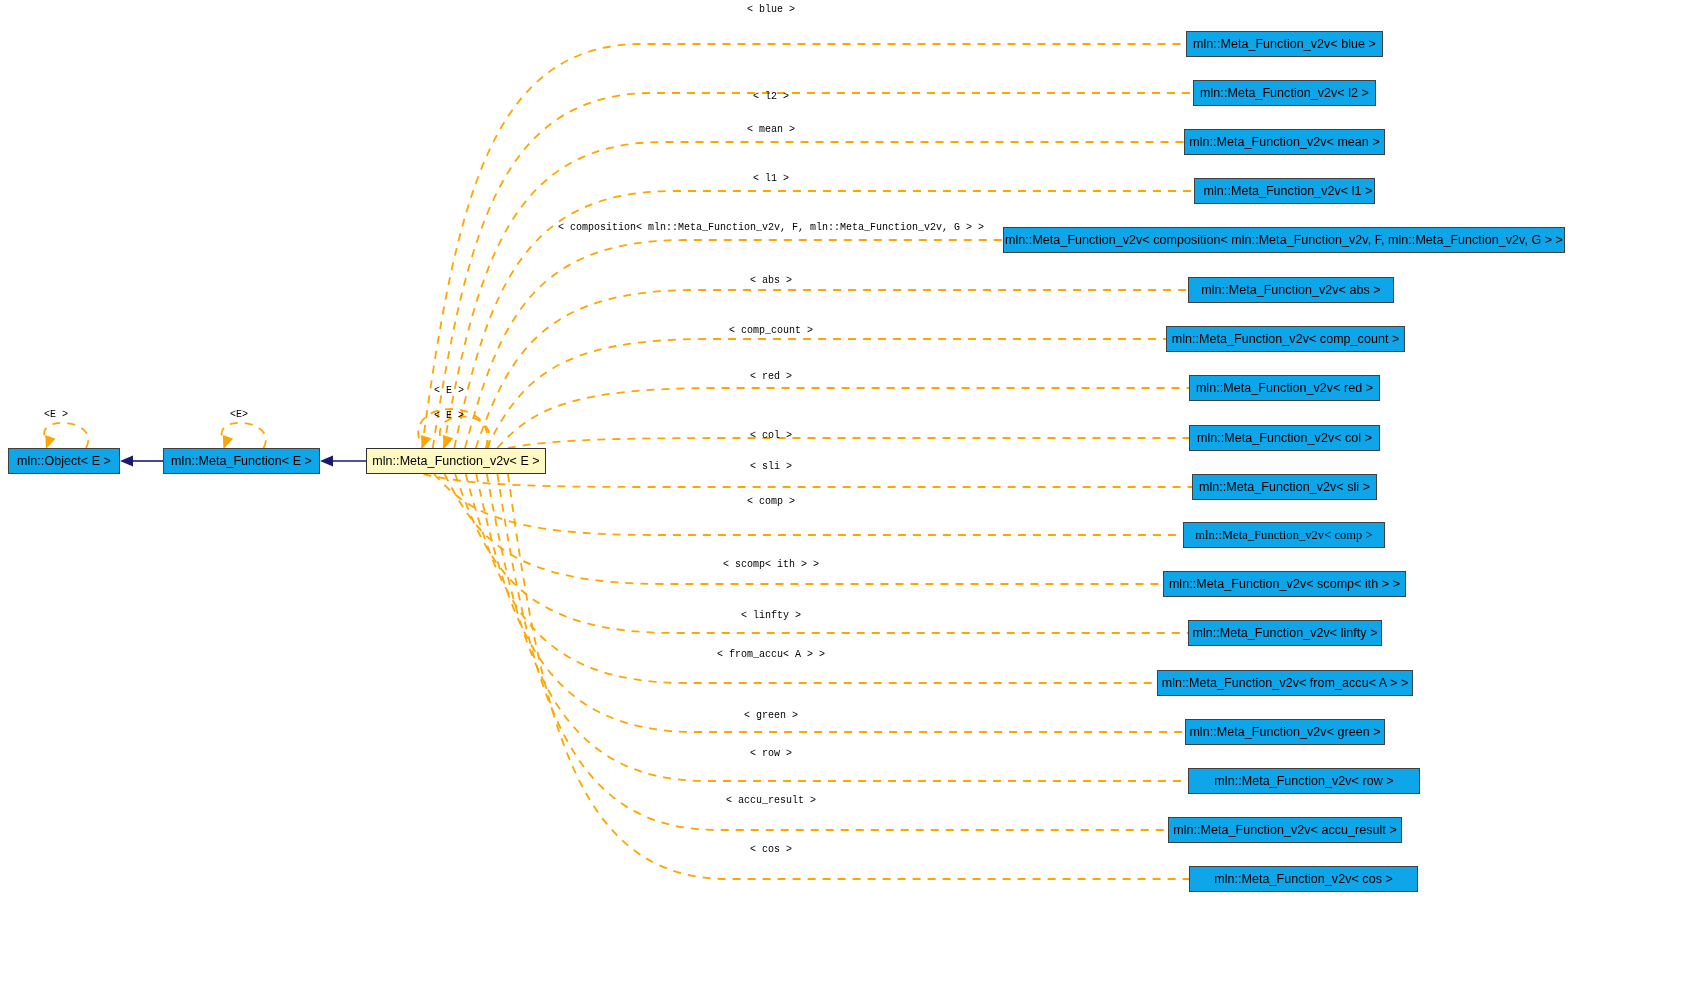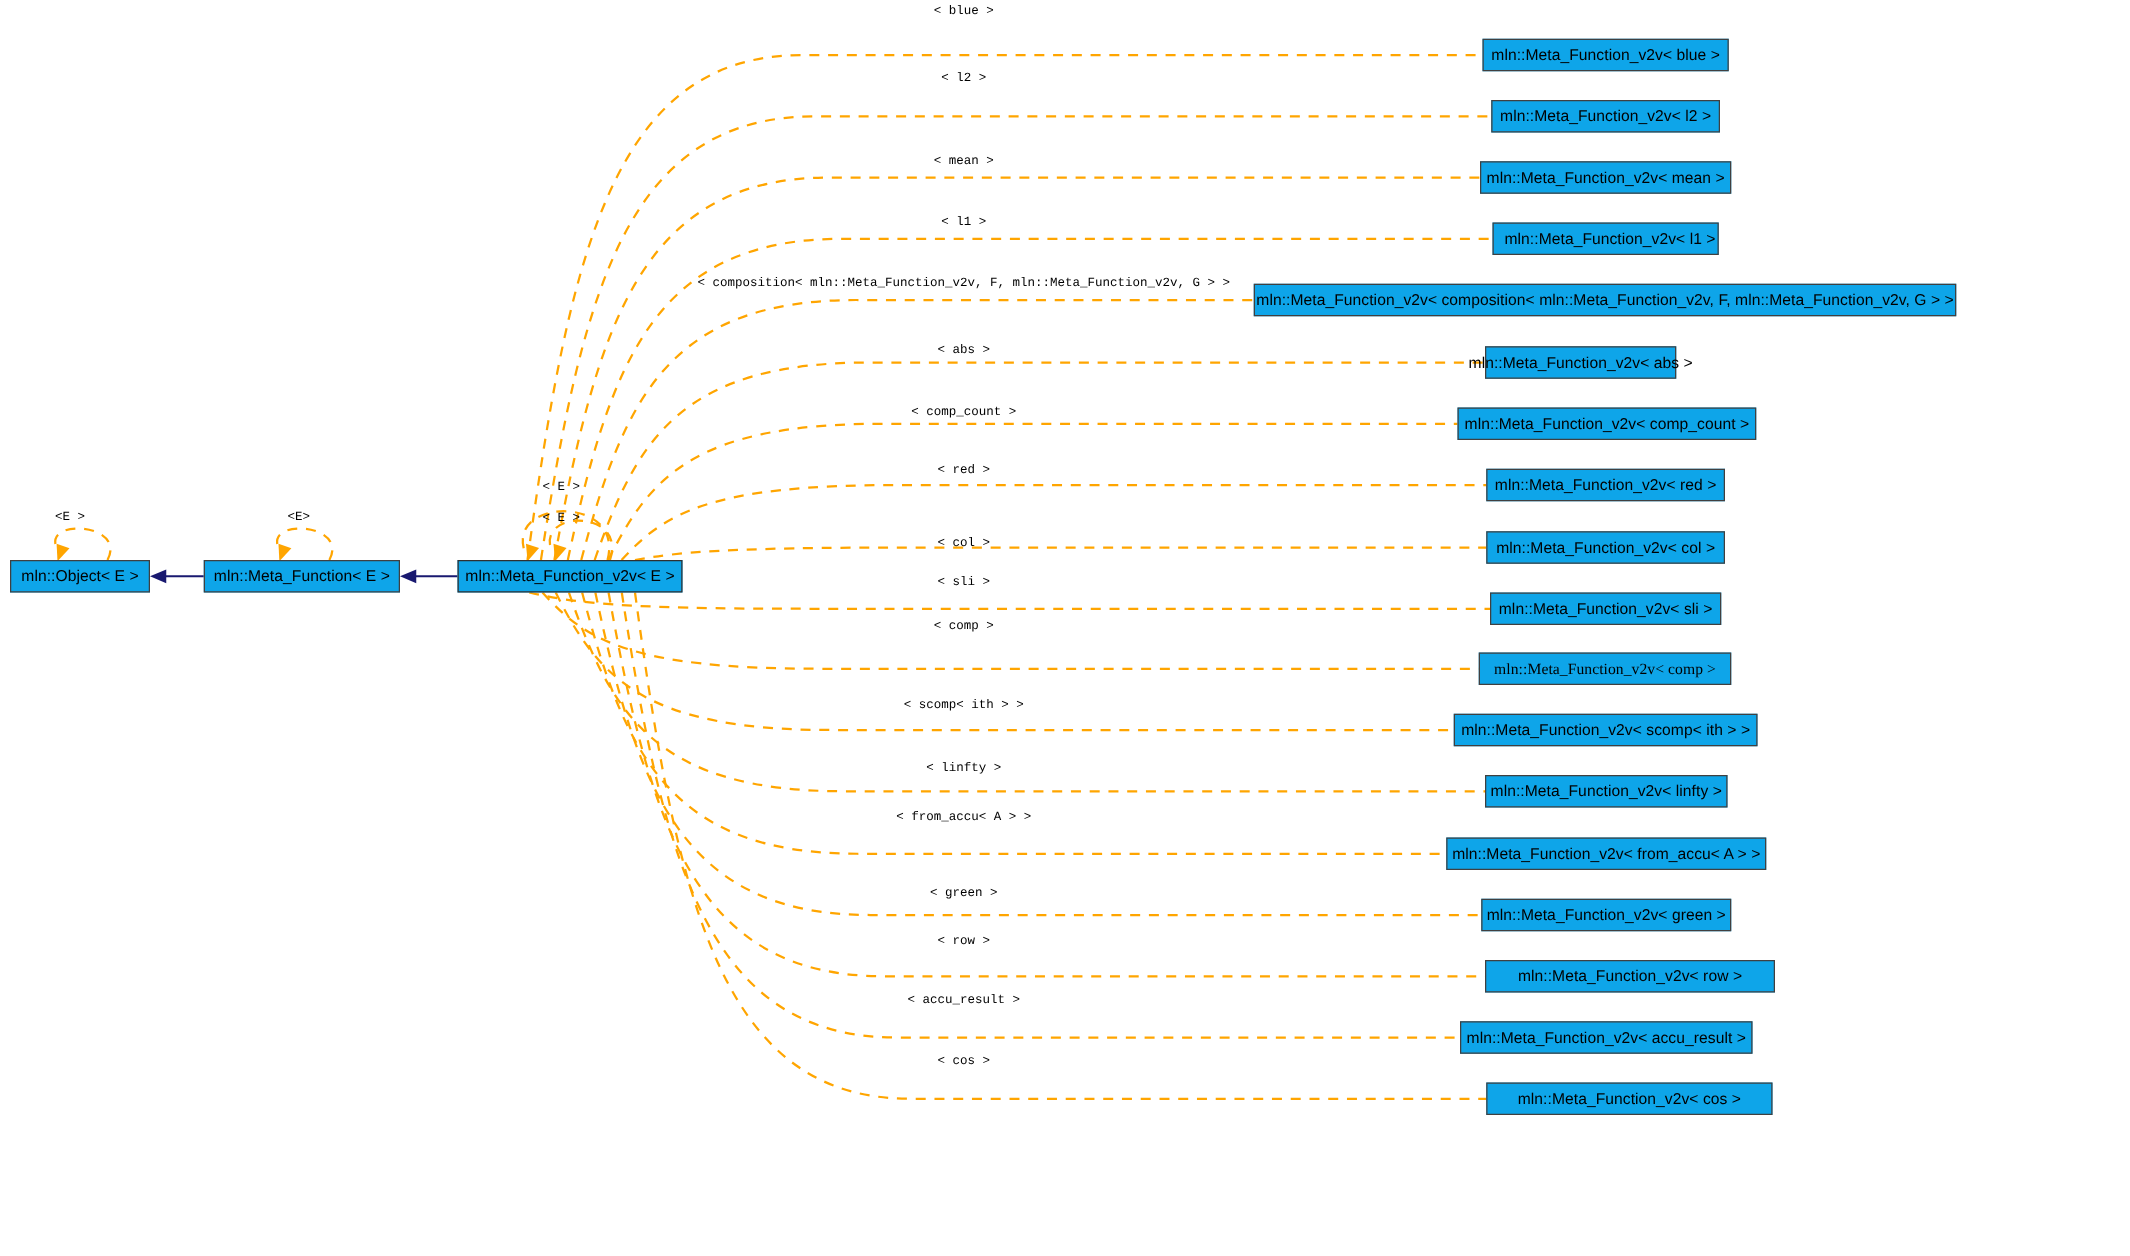--- a/index.html
+++ b/index.html
@@ -34,21 +34,21 @@
     line-height: 1;
     white-space: nowrap;
     display: flex;
     align-items: center;
     justify-content: center;
     padding: 0 9px;
     height: 26px;
     letter-spacing: 0.05px;
   }
   .node.current {
-    background: #0ea5e9;
+    background: #fef9c3;
     border: 1px solid #303030;
   }
   .edge-label {
     position: absolute;
     font-size: 10px;
     color: #000000;
     white-space: nowrap;
     line-height: 1;
     transform: translateX(-50%);
     font-family: Liberation Mono, monospace;
@@ -110,39 +110,39 @@
     </svg>
   <div id="node-layer">
       <div class="node" style="left: 8px; top: 448px; width: 112px;">mln::Object&lt; E &gt;</div>
       <div class="node" style="left: 163px; top: 448px; width: 157px;">mln::Meta_Function&lt; E &gt;</div>
       <div class="node current" style="left: 366px; top: 448px; width: 180px;">mln::Meta_Function_v2v&lt; E &gt;</div>
       <div class="node" style="left: 1186px; top: 31px; width: 197px;">mln::Meta_Function_v2v&lt; blue &gt;</div>
       <div class="node" style="left: 1193px; top: 80px; width: 183px;">mln::Meta_Function_v2v&lt; l2 &gt;</div>
       <div class="node" style="left: 1184px; top: 129px; width: 201px;">mln::Meta_Function_v2v&lt; mean &gt;</div>
       <div class="node" style="left: 1194px; top: 178px; width: 181px; padding-left: 16px;">mln::Meta_Function_v2v&lt; l1 &gt;</div>
       <div class="node" style="left: 1003px; top: 227px; width: 562px;">mln::Meta_Function_v2v&lt; composition&lt; mln::Meta_Function_v2v, F, mln::Meta_Function_v2v, G &gt; &gt;</div>
-      <div class="node" style="left: 1188px; top: 277px; width: 153px;">mln::Meta_Function_v2v&lt; abs &gt;</div>
+      <div class="node" style="left: 1188px; top: 277px; width: 206px;">mln::Meta_Function_v2v&lt; abs &gt;</div>
       <div class="node" style="left: 1166px; top: 326px; width: 239px;">mln::Meta_Function_v2v&lt; comp_count &gt;</div>
       <div class="node" style="left: 1189px; top: 375px; width: 191px;">mln::Meta_Function_v2v&lt; red &gt;</div>
       <div class="node" style="left: 1189px; top: 425px; width: 191px;">mln::Meta_Function_v2v&lt; col &gt;</div>
       <div class="node" style="left: 1192px; top: 474px; width: 185px;">mln::Meta_Function_v2v&lt; sli &gt;</div>
       <div class="node" style="left: 1183px; top: 522px; width: 202px; font-family: Liberation Serif, serif;">mln::Meta_Function_v2v&lt; comp &gt;</div>
       <div class="node" style="left: 1163px; top: 571px; width: 243px;">mln::Meta_Function_v2v&lt; scomp&lt; ith &gt; &gt;</div>
       <div class="node" style="left: 1188px; top: 620px; width: 194px;">mln::Meta_Function_v2v&lt; linfty &gt;</div>
       <div class="node" style="left: 1157px; top: 670px; width: 256px;">mln::Meta_Function_v2v&lt; from_accu&lt; A &gt; &gt;</div>
       <div class="node" style="left: 1185px; top: 719px; width: 200px;">mln::Meta_Function_v2v&lt; green &gt;</div>
       <div class="node" style="left: 1188px; top: 768px; width: 232px;">mln::Meta_Function_v2v&lt; row &gt;</div>
       <div class="node" style="left: 1168px; top: 817px; width: 234px;">mln::Meta_Function_v2v&lt; accu_result &gt;</div>
       <div class="node" style="left: 1189px; top: 866px; width: 229px;">mln::Meta_Function_v2v&lt; cos &gt;</div>
     </div>
   <div id="label-layer">
       <div class="edge-label" style="left: 56px; top: 410px;">&lt;E &gt;</div>
       <div class="edge-label" style="left: 239px; top: 410px;">&lt;E&gt;</div>
       <div class="edge-label" style="left: 771px; top: 5px;">&lt; blue  &gt;</div>
-      <div class="edge-label" style="left: 771px; top: 59px; text-align: center;">&lt; l2  &gt;</div>
+      <div class="edge-label" style="left: 771px; top: 92px; text-align: center;">&lt; l2  &gt;</div>
       <div class="edge-label" style="left: 771px; top: 125px;">&lt; mean  &gt;</div>
       <div class="edge-label" style="left: 771px; top: 174px;">&lt; l1  &gt;</div>
       <div class="edge-label" style="left: 771px; top: 223px;">&lt; composition&lt; mln::Meta_Function_v2v, F, mln::Meta_Function_v2v, G &gt;  &gt;</div>
       <div class="edge-label" style="left: 771px; top: 276px;">&lt; abs  &gt;</div>
       <div class="edge-label" style="left: 771px; top: 326px;">&lt; comp_count  &gt;</div>
       <div class="edge-label" style="left: 771px; top: 372px;">&lt; red  &gt;</div>
       <div class="edge-label" style="left: 771px; top: 431px;">&lt; col  &gt;</div>
       <div class="edge-label" style="left: 771px; top: 462px;">&lt; sli  &gt;</div>
       <div class="edge-label" style="left: 771px; top: 497px;">&lt; comp  &gt;</div>
       <div class="edge-label" style="left: 771px; top: 560px;">&lt; scomp&lt; ith &gt;  &gt;</div>

